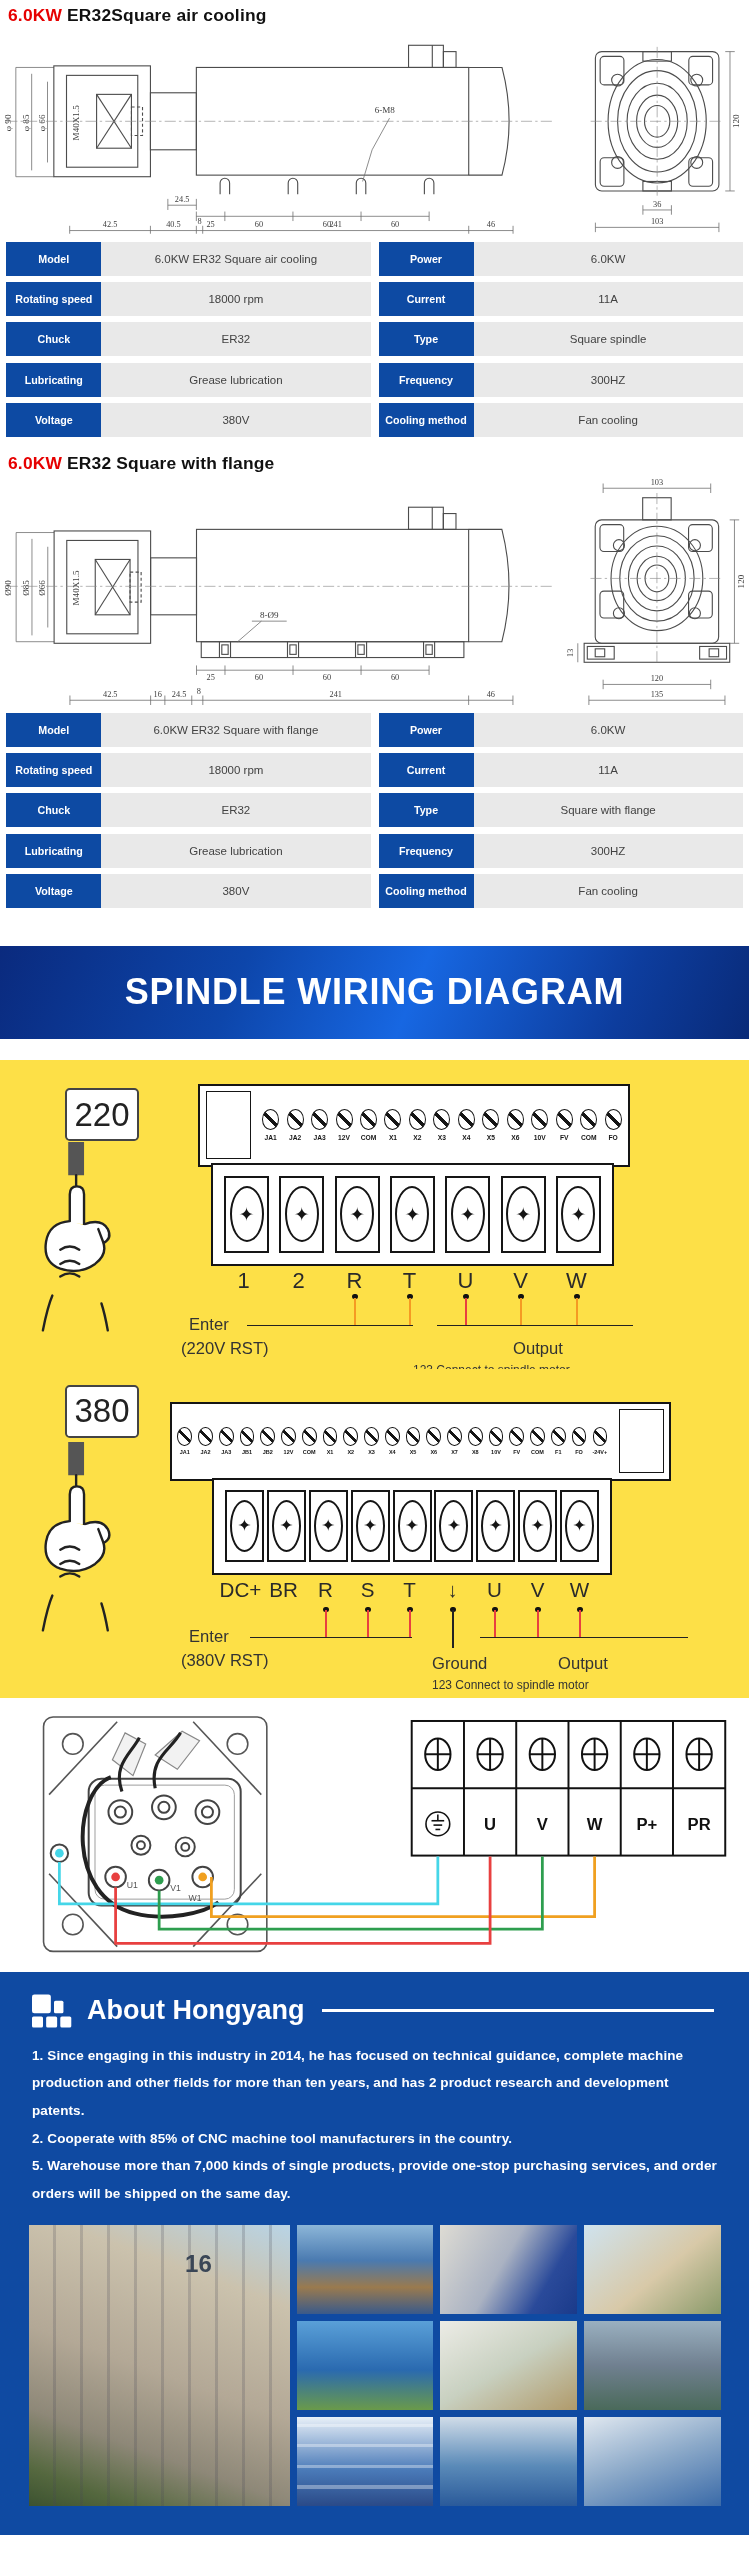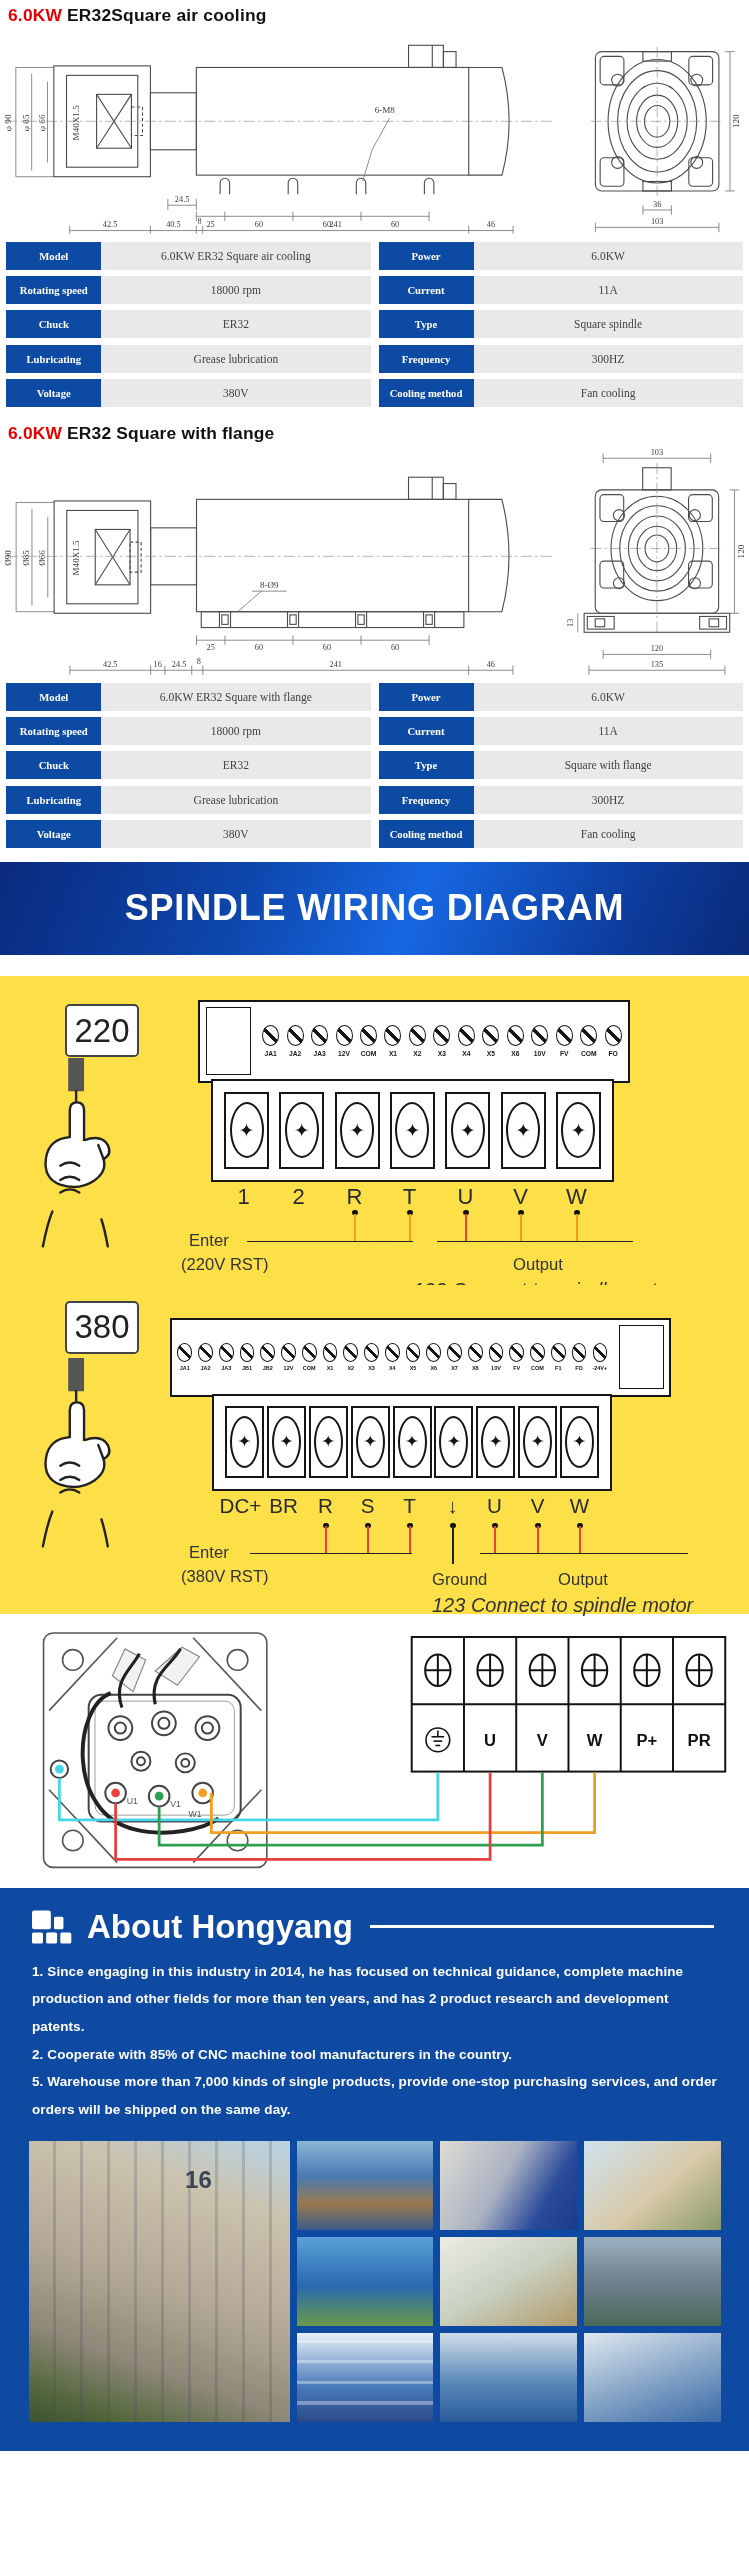--- a/index.html
+++ b/index.html
@@ -16,28 +16,28 @@
   .d10{font-size:10.5px;}
   .d11{font-size:11.5px;}
   .ln{stroke:#6e6e6e;fill:none;stroke-width:1;}
   .ln2{stroke:#4c4c4c;fill:none;stroke-width:1.4;}
   .cl{stroke:#8a8a8a;fill:none;stroke-width:.8;stroke-dasharray:14 4 3 4;}
   .dash{stroke-dasharray:4 3;}
 
   
   .spec-table{display:flex;gap:8px;padding:0 6.3px;margin:8px 0 11px;}
   .spec-col{flex:1;display:flex;flex-direction:column;gap:6.3px;}
-  .spec-row{display:flex;height:28px;font-family:Liberation Serif, serif;}
+  .spec-row{display:flex;height:34px;}
   .spec-label{width:95px;background:#0d4aa3;color:#fff;font-weight:bold;font-size:10.7px;
     display:flex;align-items:center;justify-content:center;}
   .spec-value{flex:1;background:#e9e9e9;color:#424242;font-size:11.5px;
     display:flex;align-items:center;justify-content:center;}
 
   
-  .banner{height:93px;margin-top:14px;display:flex;align-items:center;justify-content:center;
+  .banner{height:93px;margin-top:38px;display:flex;align-items:center;justify-content:center;
     background:linear-gradient(112deg,#0a2a7e 0%,#0d46ab 32%,#1767e2 55%,#0d3d9e 82%,#092a78 100%);}
   .banner-title{color:#fff;font-size:36px;font-weight:bold;letter-spacing:0.8px;}
 
   
   .wsec{position:relative;background:#fde047;}
   .sec220{height:309px;margin-top:20.6px;}
   .sec380{height:329px;}
   .vbox{position:absolute;left:65px;top:28.5px;width:70px;height:49px;border:2px solid #444;border-radius:4.8px;
     display:flex;align-items:center;justify-content:center;font-size:33px;color:#222;background:#fff;}
   .sec380 .vbox{top:16px;}
@@ -62,29 +62,29 @@
     display:flex;align-items:center;justify-content:center;font-size:19px;color:#151515;}
   .sec380 .bterm-inner{width:25px;height:48px;font-size:16.6px;}
 
   .tlabel{position:absolute;width:63px;margin-left:-32px;text-align:center;
     font-size:22px;color:#2a2a2a;font-family:"Liberation Sans",sans-serif;}
   .sec380 .tlabel{font-size:20.6px;}
   .dot{position:absolute;width:5.5px;height:5.5px;margin-left:-2.8px;background:#111;border-radius:50%;}
   .wire{position:absolute;width:2px;margin-left:-1px;background:#f59a23;}
   .hline{position:absolute;height:1.6px;background:#222;}
   .anno{position:absolute;font-size:16.6px;color:#333;}
-  .anno-sm{font-size:20px;font-style:italic;}
+  .anno-sm{font-size:12px;}
 
   
   .connector-sec{margin-top:11px;}
 
   
   .about{background:#0f4aa2;color:#fff;padding:19px 32px 6.3px;margin-top:11px;}
   .about-head{display:flex;align-items:center;margin-bottom:11px;}
-  .about-title{font-size:33px;font-weight:bold;margin-left:11px;}
+  .about-title{font-size:27px;font-weight:bold;margin-left:11px;}
   .about-line{flex:1;height:2.4px;background:#fff;margin-left:17.4px;margin-right:3.2px;}
   .about p{margin:0;font-size:13.5px;font-weight:bold;line-height:2.05;letter-spacing:0.1px;}
 
   
   .photos{background:#0f4aa2;padding:11px 28.5px 28.5px;display:grid;
     grid-template-columns:261px 1fr 1fr 1fr;grid-template-rows:repeat(3,89px);gap:7.1px;}
   .photo{position:relative;overflow:hidden;}
   .photo-tall{grid-row:1/4;}
   .bnum{position:absolute;left:60%;top:9%;font-size:24px;font-weight:bold;color:#3a4656;}
   .p-a{background:

